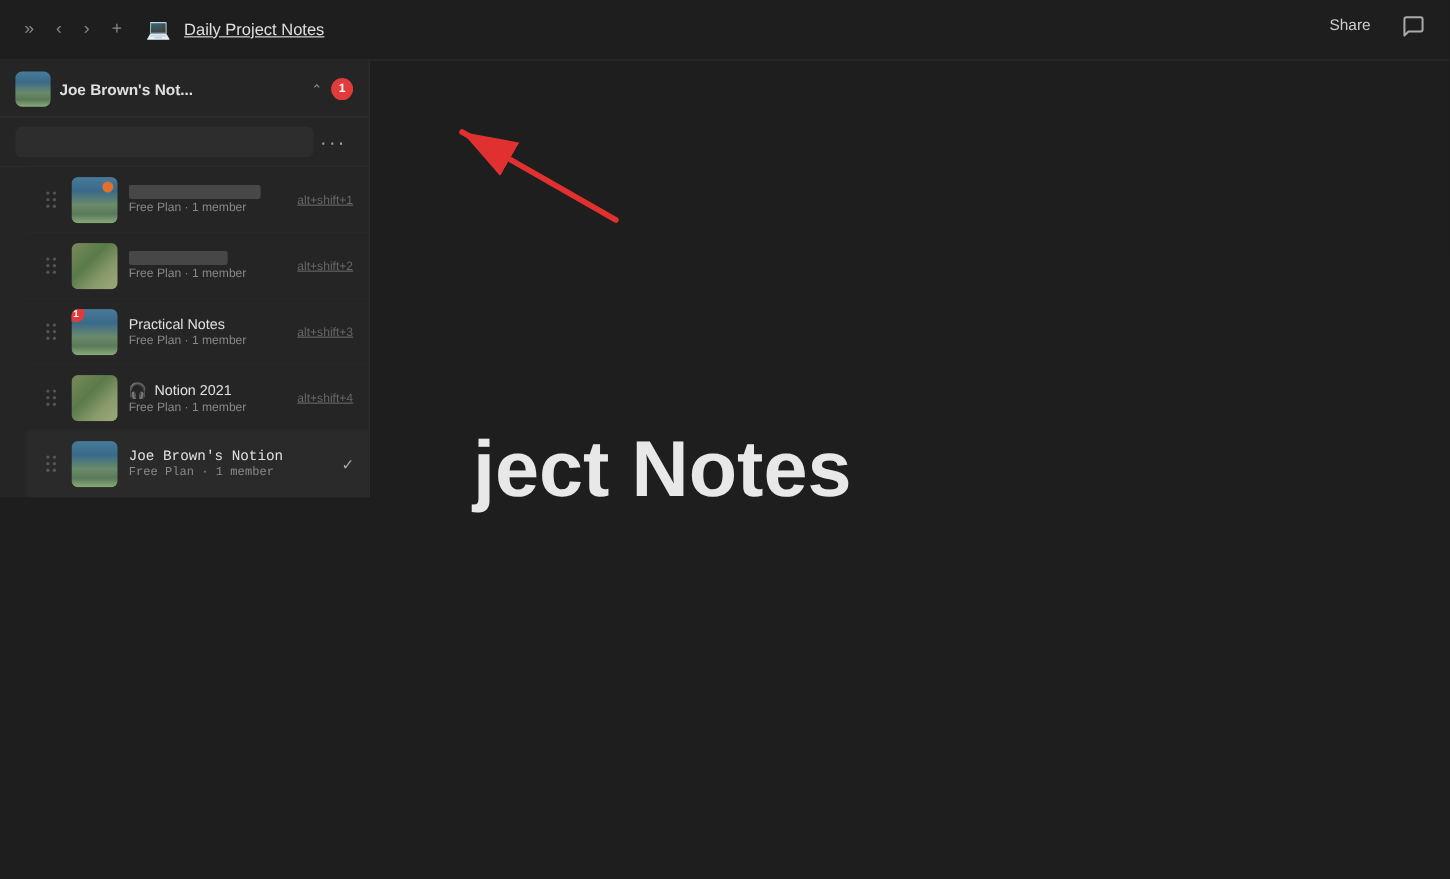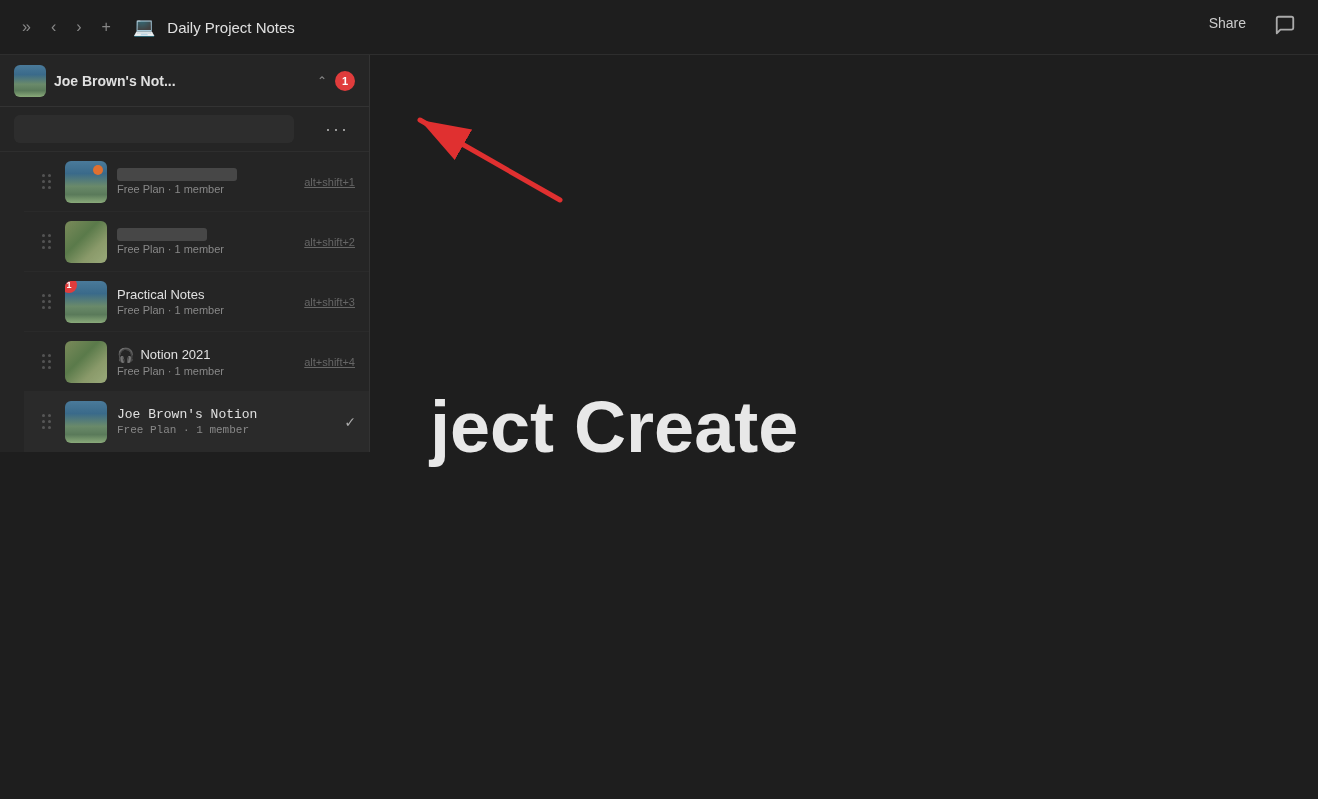--- a/index.html
+++ b/index.html
@@ -42,20 +42,21 @@
     }
     .page-icon-small {
       font-size: 18px;
       margin-left: 8px;
     }
     .page-title-topbar {
       color: #e0e0e0;
       font-size: 15px;
       font-weight: 500;
       margin-left: 4px;
+      text-decoration: underline;
     }
     .topbar-right {
       display: flex;
       align-items: flex-start;
       gap: 12px;
     }
     .share-btn {
       background: none;
       border: none;
       color: #ccc;
@@ -71,21 +72,21 @@
       font-size: 20px;
       cursor: pointer;
       padding: 4px 6px;
     }
 
     
     .sidebar-container {
       position: absolute;
       top: 55px;
       left: 0;
-      width: 370px;
+      width: 336px;
       background: #252525;
       z-index: 20;
       border-right: 1px solid #333;
     }
 
     
     .workspace-header {
       display: flex;
       align-items: center;
       padding: 10px 14px;
@@ -348,21 +349,21 @@
     <button class="share-btn">Share</button>
     <button class="comment-icon-btn">
       <svg width="22" height="22" viewBox="0 0 24 24" fill="none" stroke="#aaa" stroke-width="2" stroke-linecap="round" stroke-linejoin="round">
         <path d="M21 15a2 2 0 0 1-2 2H7l-4 4V5a2 2 0 0 1 2-2h14a2 2 0 0 1 2 2z"></path>
       </svg>
     </button>
   </div>
 </div>
 
 <div class="main-content">
-  <span class="page-title-big">ject Create</span>
+  <span class="page-title-big">ject Notes</span>
 </div>
 
 <div class="sidebar-container">
 
   <div class="workspace-header">
     <div class="workspace-avatar landscape-bg"></div>
     <span class="workspace-name">Joe Brown's Not...</span>
     <span class="workspace-chevron">⌃</span>
     <div class="workspace-badge">1</div>
   </div>

